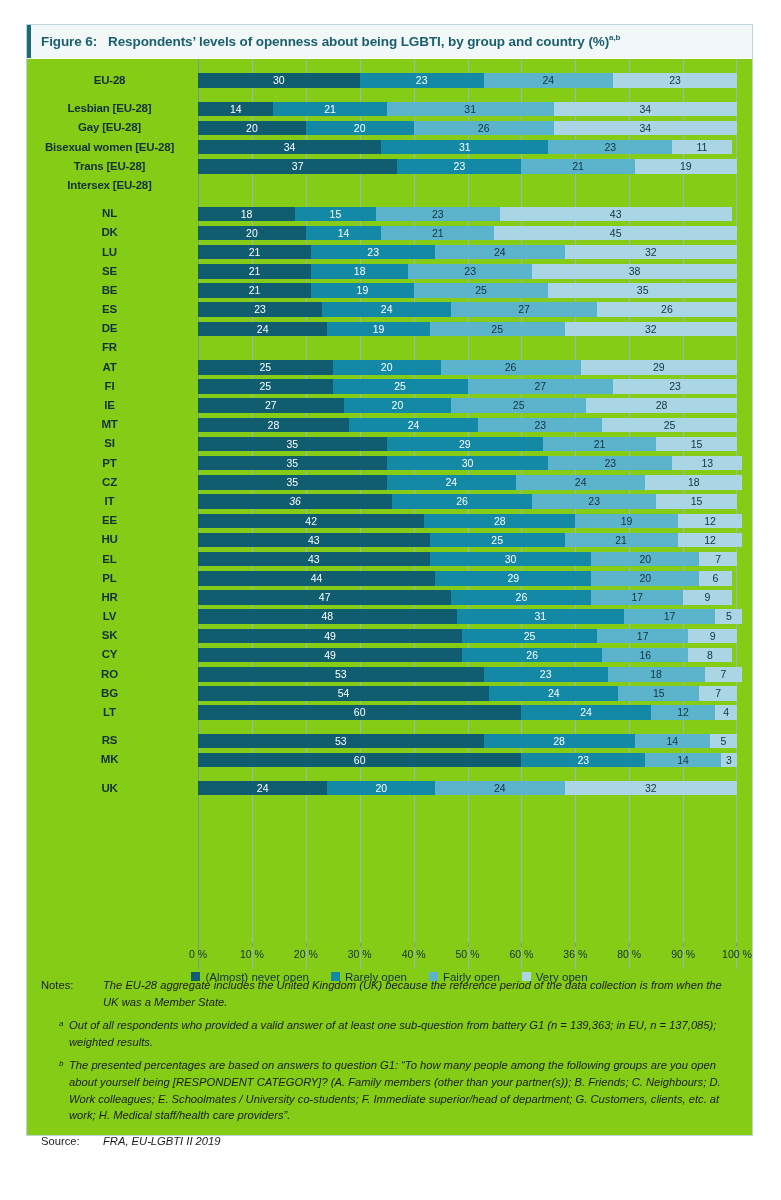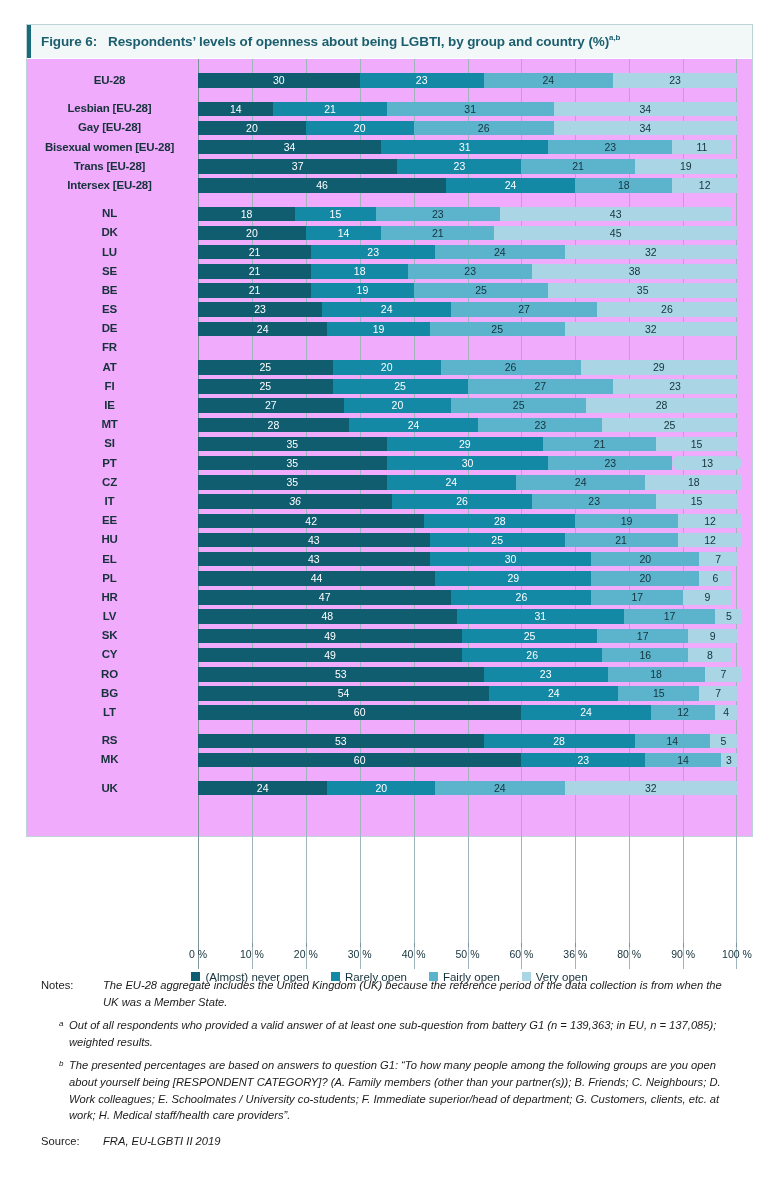--- a/index.html
+++ b/index.html
@@ -6,24 +6,24 @@
   body{
     width:781px;height:1200px;
     background:#ffffff;
     font-family:"Liberation Sans", sans-serif;
     color:#1b1b1b;
     overflow:hidden;
   }
   .figure{
     position:absolute;
     left:26px; top:24px;
-    width:727px; height:813px;
+    width:727px; height:1112px;
     border:1px solid #bcd4d8;
     box-sizing:border-box;
-    background:#f0abfc;
+    background:#84cc16;
   }
   .title-band{
     position:relative;
     height:34px;
     background:#f2f7f8;
     border-bottom:1px solid #ffffff;
     box-sizing:border-box;
   }
   .title-band:before{
     content:"";
@@ -227,21 +227,20 @@
         <div class="row">
           <div class="row-label">Bisexual women [EU-28]</div>
           <div class="bar"><div class="seg s0" style="width: 34%;">34</div><div class="seg s1" style="width: 31%;">31</div><div class="seg s2" style="width: 23%;">23</div><div class="seg s3" style="width: 11%;">11</div></div>
         </div>
         <div class="row">
           <div class="row-label">Trans [EU-28]</div>
           <div class="bar"><div class="seg s0" style="width: 37%;">37</div><div class="seg s1" style="width: 23%;">23</div><div class="seg s2" style="width: 21%;">21</div><div class="seg s3" style="width: 19%;">19</div></div>
         </div>
         <div class="row">
           <div class="row-label">Intersex [EU-28]</div>
-          <div class="bar"><div class="seg s0" style="width: 46%;">46</div><div class="seg s1" style="width: 24%;">24</div><div class="seg s2" style="width: 18%;">18</div><div class="seg s3" style="width: 12%;">12</div></div>
         </div>
         <div class="row gap"></div>
         <div class="row">
           <div class="row-label">NL</div>
           <div class="bar"><div class="seg s0" style="width: 18%;">18</div><div class="seg s1" style="width: 15%;">15</div><div class="seg s2" style="width: 23%;">23</div><div class="seg s3" style="width: 43%;">43</div></div>
         </div>
         <div class="row">
           <div class="row-label">DK</div>
           <div class="bar"><div class="seg s0" style="width: 20%;">20</div><div class="seg s1" style="width: 14%;">14</div><div class="seg s2" style="width: 21%;">21</div><div class="seg s3" style="width: 45%;">45</div></div>
         </div>
@@ -283,21 +282,21 @@
         <div class="row">
           <div class="row-label">MT</div>
           <div class="bar"><div class="seg s0" style="width: 28%;">28</div><div class="seg s1" style="width: 24%;">24</div><div class="seg s2" style="width: 23%;">23</div><div class="seg s3" style="width: 25%;">25</div></div>
         </div>
         <div class="row">
           <div class="row-label">SI</div>
           <div class="bar"><div class="seg s0" style="width: 35%;">35</div><div class="seg s1" style="width: 29%;">29</div><div class="seg s2" style="width: 21%;">21</div><div class="seg s3" style="width: 15%;">15</div></div>
         </div>
         <div class="row">
           <div class="row-label">PT</div>
-          <div class="bar"><div class="seg s0" style="width: 35%;">35</div><div class="seg s1" style="width: 30%;">30</div><div class="seg s2" style="width: 23%;">23</div><div class="seg s3" style="width: 13%; border-radius: 7px;">13</div></div>
+          <div class="bar"><div class="seg s0" style="width: 35%;">35</div><div class="seg s1" style="width: 30%;">30</div><div class="seg s2" style="width: 23%;">23</div><div class="seg s3" style="width: 13%;">13</div></div>
         </div>
         <div class="row">
           <div class="row-label">CZ</div>
           <div class="bar"><div class="seg s0" style="width: 35%;">35</div><div class="seg s1" style="width: 24%;">24</div><div class="seg s2" style="width: 24%;">24</div><div class="seg s3" style="width: 18%;">18</div></div>
         </div>
         <div class="row">
           <div class="row-label">IT</div>
           <div class="bar"><div class="seg s0" style="width: 36%; font-style: italic;">36</div><div class="seg s1" style="width: 26%;">26</div><div class="seg s2" style="width: 23%;">23</div><div class="seg s3" style="width: 15%;">15</div></div>
         </div>
         <div class="row">

